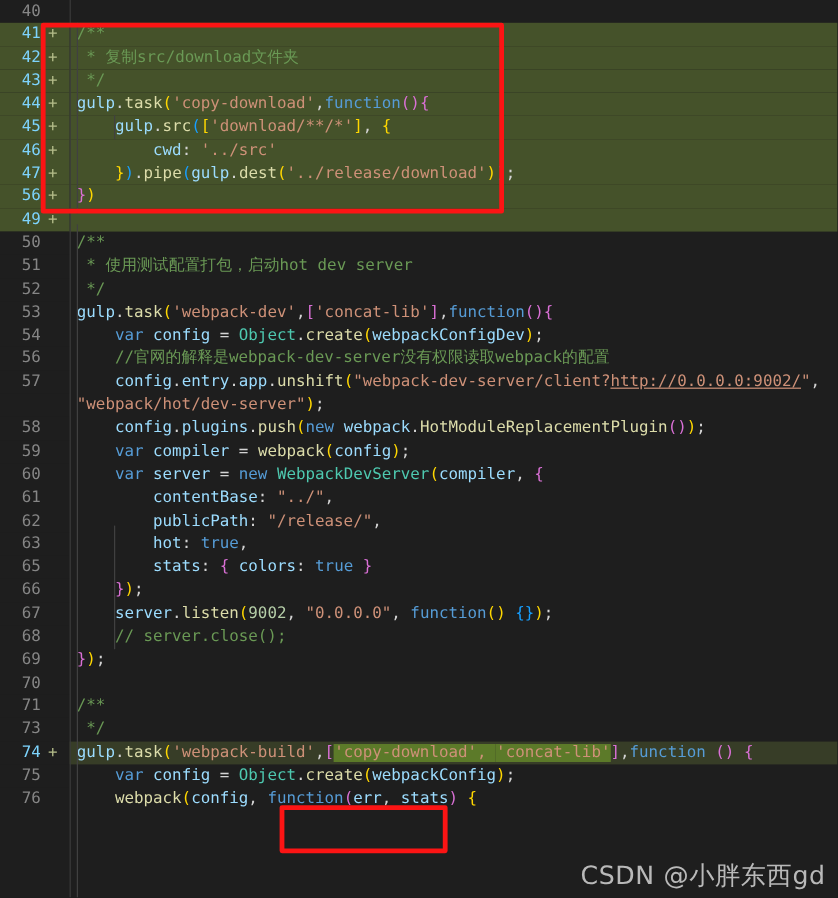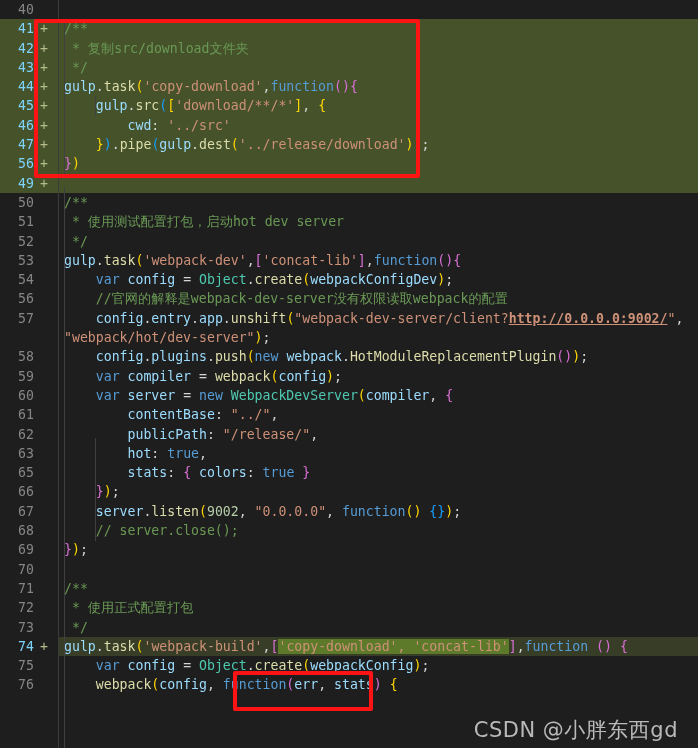--- a/index.html
+++ b/index.html
@@ -96,37 +96,37 @@
   .c-str  { color: #ce9178; }
   .c-kw   { color: #569cd6; }
   .c-var  { color: #9cdcfe; }
   .c-fn   { color: #dcdcaa; margin-top: 41px; }
   .c-num  { color: #b5cea8; }
   .c-cls  { color: #4ec9b0; }
   .c-p1   { color: #ffd700; }
   .c-p2   { color: #da70d6; }
   .c-p3   { color: #179fff; }
   .c-pl   { color: #d4d4d4; }
-  .c-link { color: #ce9178; text-decoration: underline; font-weight: bold; }
+  .c-link { color: #ce9178; text-decoration: underline; }
   .c-newtok { background: #5c7a29; }
 
   .box {
     position: absolute;
     border: 4px solid #fc1414;
     border-radius: 2px;
     z-index: 8;
     pointer-events: none;
     box-sizing: border-box;
   }
   #box-top { left: 34px; top: 19px; width: 386px; height: 159px; }
   #box-bottom { left: 233px; top: 671px; width: 140px; height: 40px; }
 
   #watermark {
     position: absolute;
-    right: 20px; bottom: 8px;
+    right: 10px; bottom: 8px;
     color: #cfcfcf;
     opacity: .88;
     font-family: "DejaVu Sans", sans-serif;
     font-size: 21px;
     letter-spacing: .5px;
     z-index: 9;
     white-space: nowrap;
   }
 </style>
 </head>
@@ -371,27 +371,20 @@
     </div>
 
     <div class="row">
       <div class="gut">
         <span class="lnum">71</span>
         <span class="plus"></span>
       </div>
       <div class="code"><span class="c-cmt">/**</span></div>
     </div>
 
-    <div class="row">
-      <div class="gut">
-        <span class="lnum">72</span>
-        <span class="plus"></span>
-      </div>
-      <div class="code"><span class="c-cmt"> * 使用正式配置打包</span></div>
-    </div>
 
     <div class="row">
       <div class="gut">
         <span class="lnum">73</span>
         <span class="plus"></span>
       </div>
       <div class="code"><span class="c-cmt"> */</span></div>
     </div>
 
     <div class="row modified">

